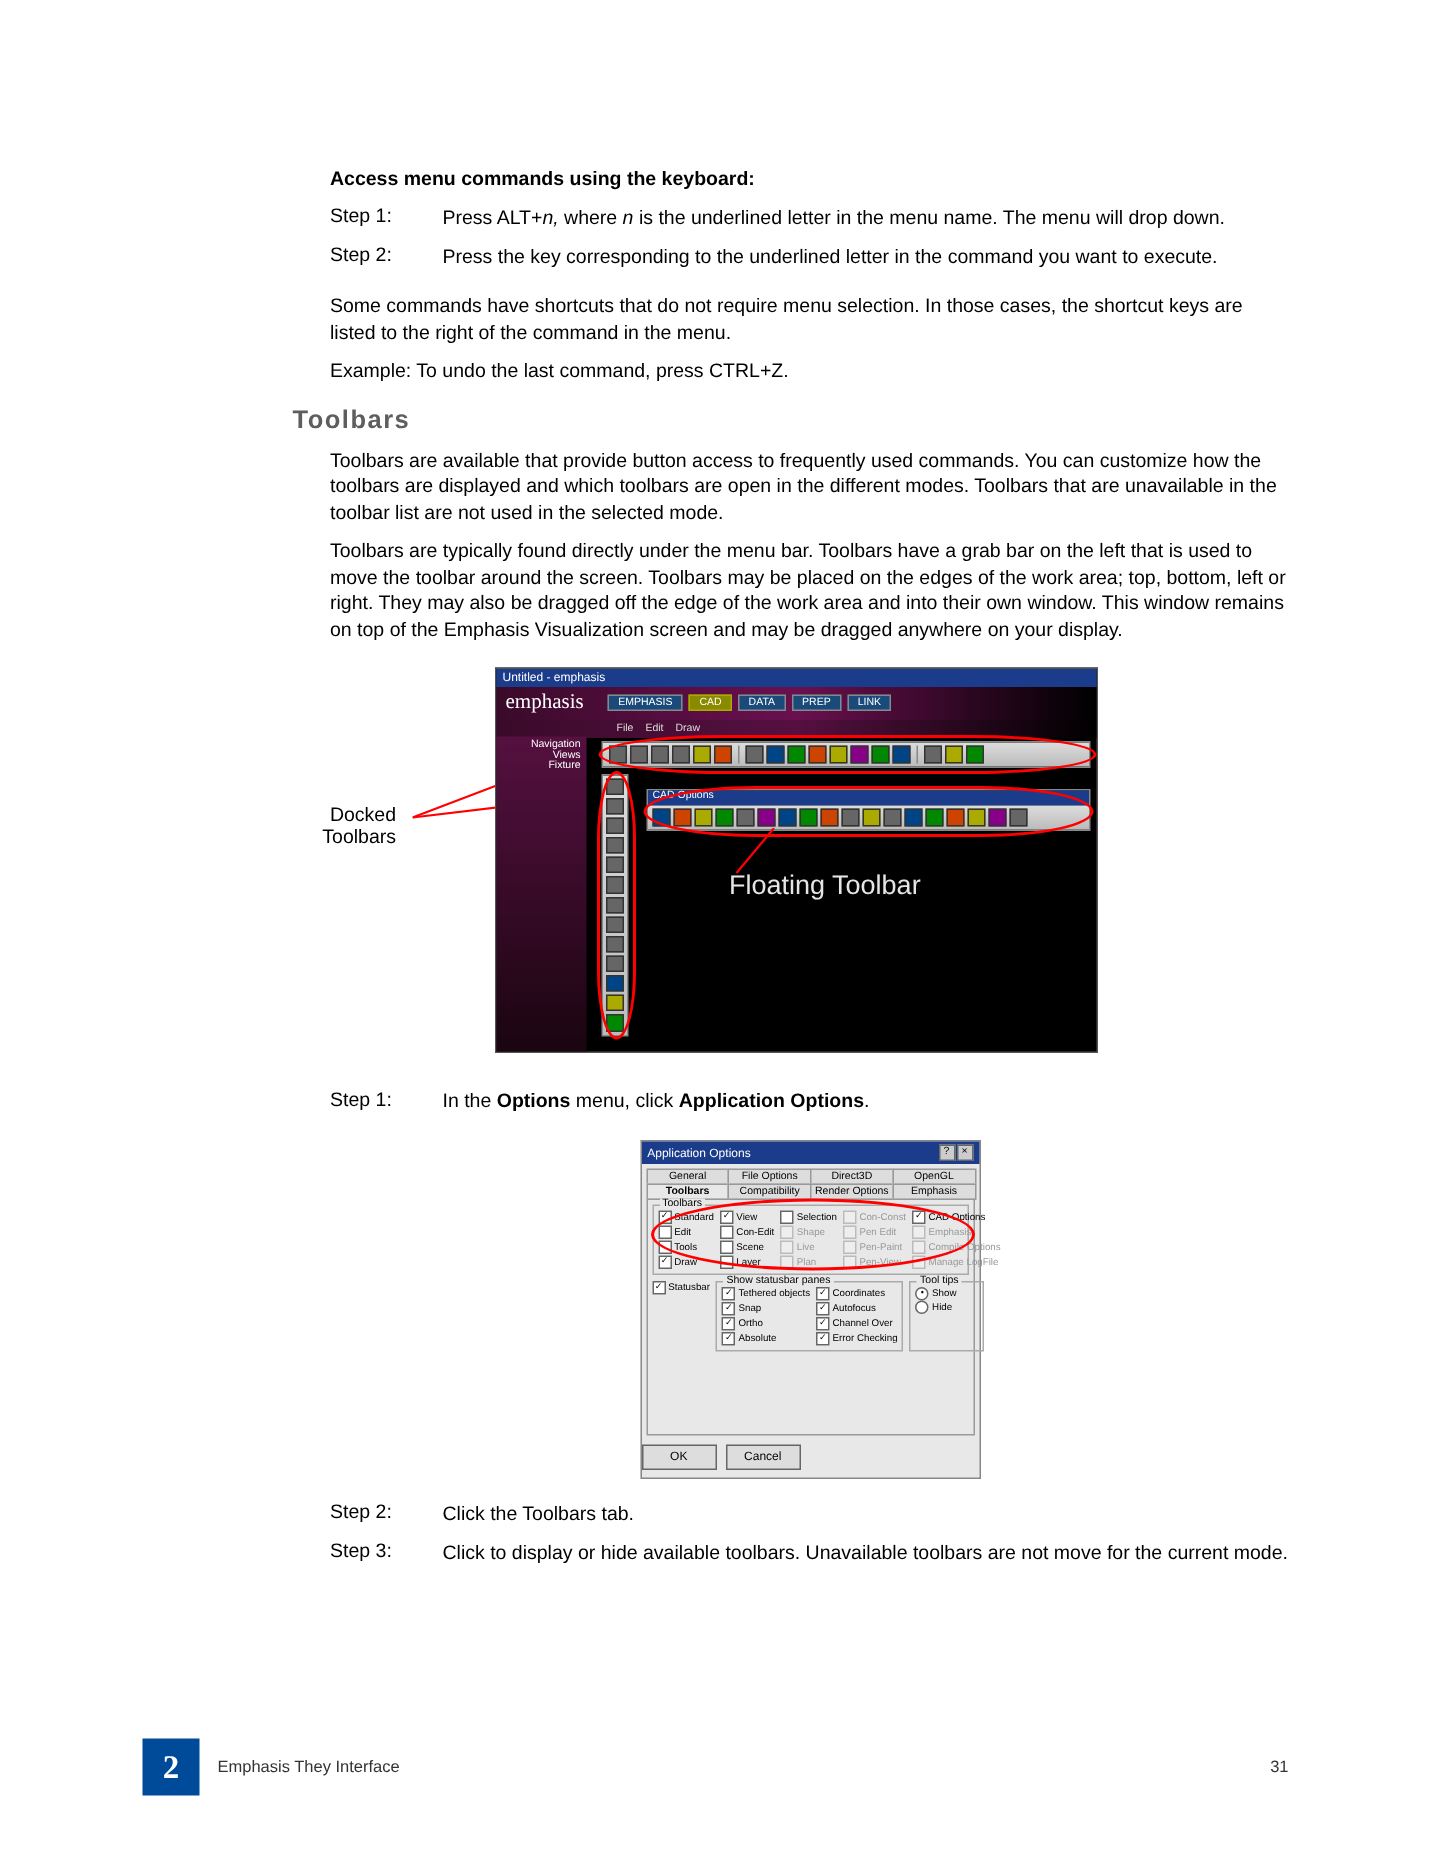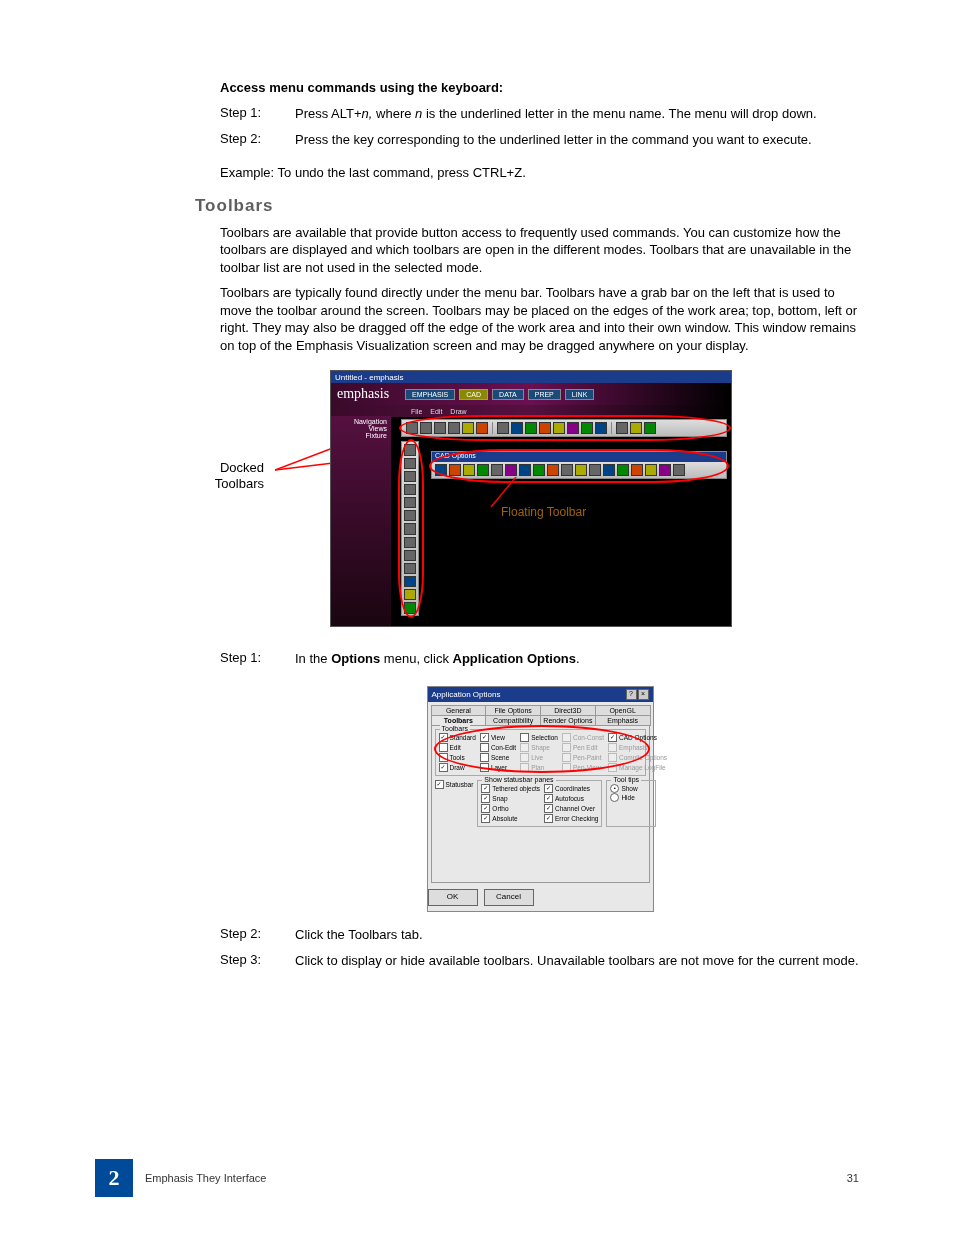--- a/index.html
+++ b/index.html
@@ -13,20 +13,21 @@
   .page {
     width: 954px;
     height: 1235px;
     position: relative;
     box-sizing: border-box;
     padding: 80px 95px 40px 95px;
   }
   .content {
     margin-left: 125px;
     width: 640px;
+    margin-top: 31px;
   }
   .bold {
     font-weight: bold;
   }
   h3.section {
     margin: 0 0 10px 0;
     font-family: Arial, Helvetica, sans-serif;
     font-weight: bold;
     font-size: 13px;
   }
@@ -218,24 +219,24 @@
     left:98px;
     top:78px;
     right:2px;
     height:30px;
     border:2px solid #ff0000;
     border-radius:50%/100%;
     pointer-events:none;
   }
   .float-label {
     position:absolute;
-    left:170px;
+    left:155px;
     top:135px;
-    color:#a16207;
-    font-size:12px;
+    color:#e5e5e5;
+    font-size:18px;
     line-height:1.1;
   }
   .connector-red {
     position:absolute;
     stroke:#ff0000;fill:none;stroke-width:1.5;
   }
 
   
   .fig2-wrap {
     margin: 10px 0 14px 0;
@@ -370,20 +371,21 @@
         <div class="step-text">
           <span>Press ALT+</span><span class="italic">n,</span><span> where </span><span class="italic">n</span><span> is the underlined letter in the menu name. The menu will drop down.</span>
         </div>
       </div>
       <div class="step-row">
         <div class="step-label">Step 2:</div>
         <div class="step-text">Press the key corresponding to the underlined letter in the command you want to execute.</div>
       </div>
     </div>
 
+    <p class="body">Some commands have shortcuts that do not require menu selection. In those cases, the shortcut keys are listed to the right of the command in the menu.</p>
     <p class="body">Example: To undo the last command, press CTRL+Z.</p>
 
     <div class="heading2">Toolbars</div>
 
     <p class="body">Toolbars are available that provide button access to frequently used commands. You can customize how the toolbars are displayed and which toolbars are open in the different modes. Toolbars that are unavailable in the toolbar list are not used in the selected mode.</p>
     <p class="body">Toolbars are typically found directly under the menu bar. Toolbars have a grab bar on the left that is used to move the toolbar around the screen. Toolbars may be placed on the edges of the work area; top, bottom, left or right. They may also be dragged off the edge of the work area and into their own window. This window remains on top of the Emphasis Visualization screen and may be dragged anywhere on your display.</p>
 
     <div class="fig1-wrap">
       <div class="docked-label">Docked Toolbars</div>
 

